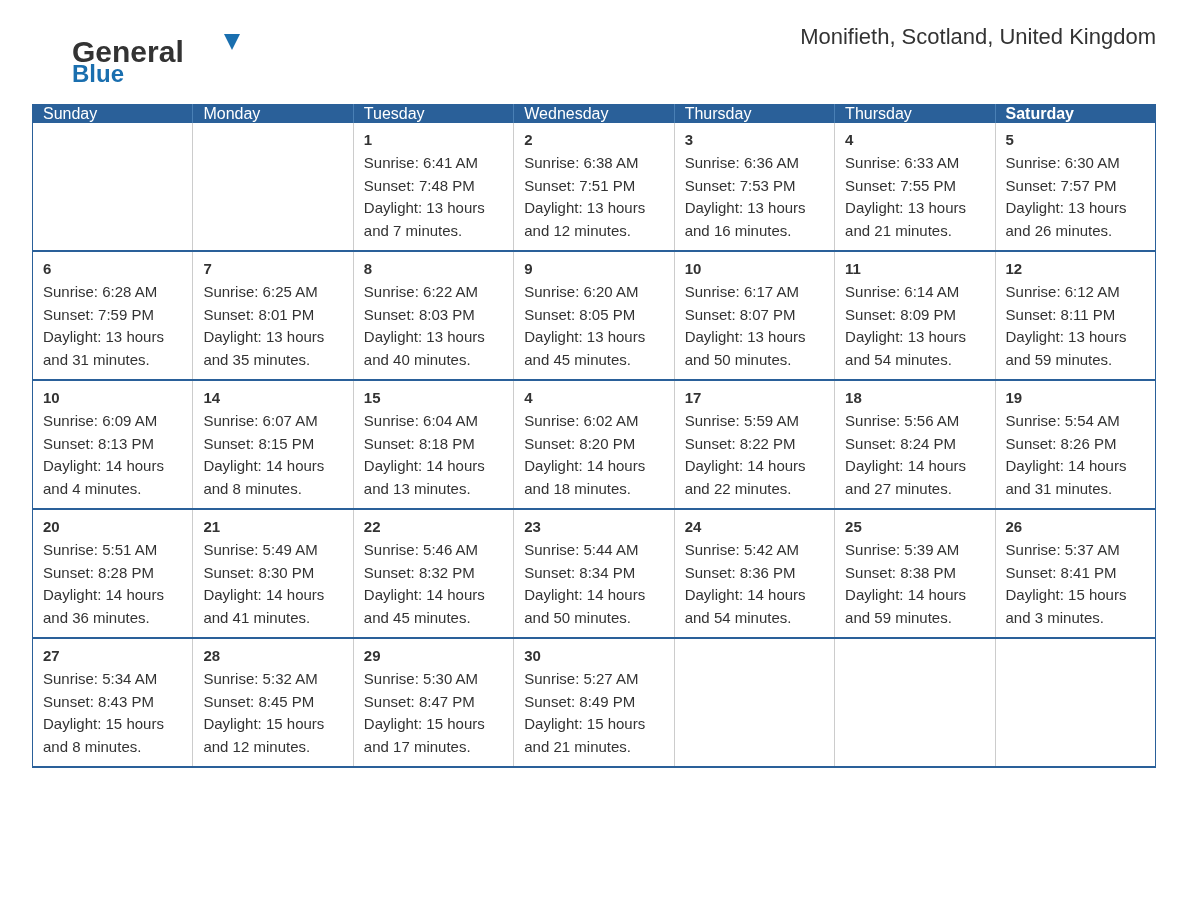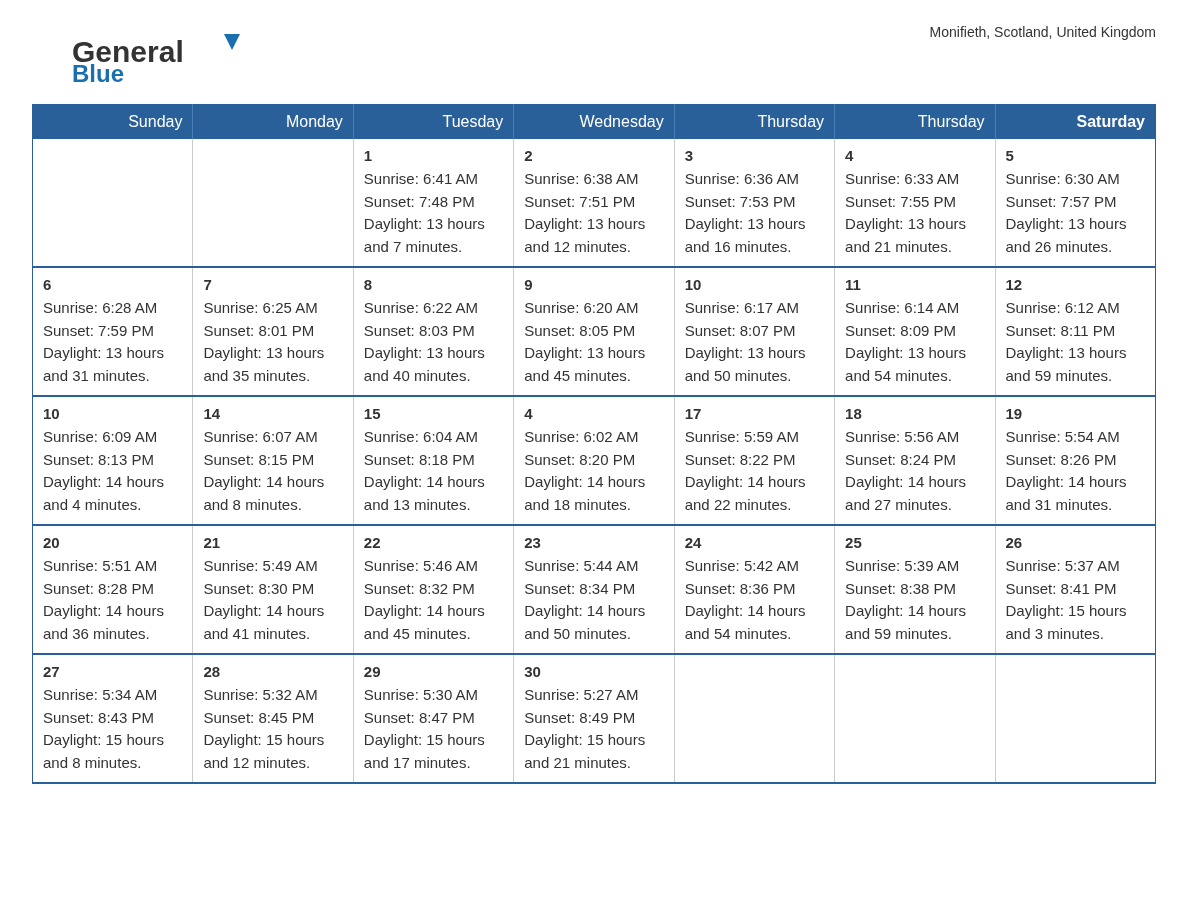--- a/index.html
+++ b/index.html
@@ -25,38 +25,38 @@
     .title-area {
       text-align: right;
     }
     .month-title {
       font-size: 52px;
       font-weight: normal;
       color: #333;
       line-height: 1.1;
     }
     .location-title {
-      font-size: 14px;
+      font-size: 22px;
       color: #333;
       font-weight: normal;
     }
     table {
       width: 100%;
       border-collapse: collapse;
       border: 1px solid #2a6099;
     }
     thead tr {
       background-color: #2a6099;
     }
     thead th {
       color: #fff;
       font-size: 16px;
       font-weight: normal;
-      padding: 8px 10px;
-      text-align: right;
+      padding: 0 10px;
+      text-align: left;
       border-right: 1px solid #4a80b5;
     }
     thead th:last-child {
       border-right: none;
       font-weight: bold;
     }
     tbody tr {
       border-bottom: 2px solid #2a6099;
     }
     tbody td {

